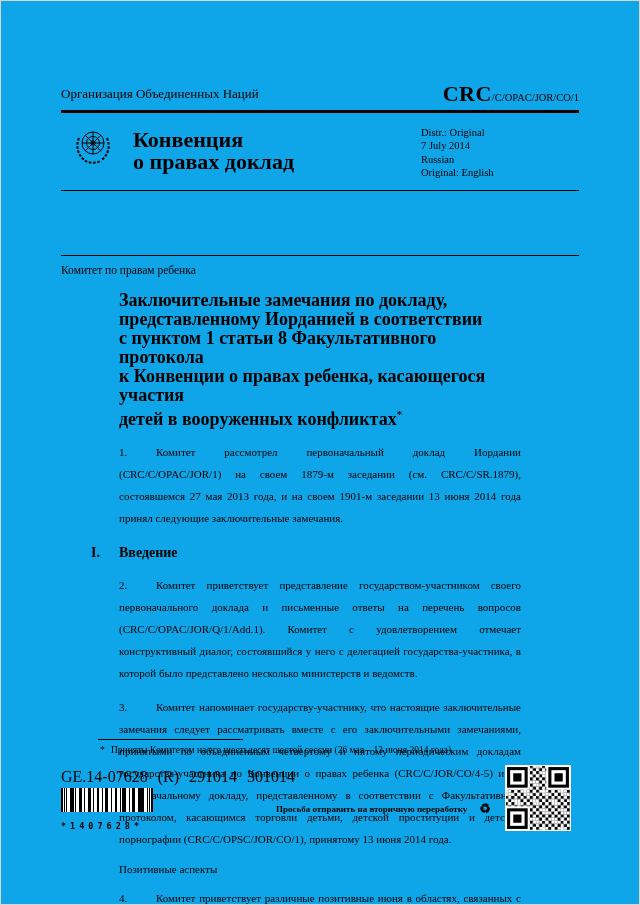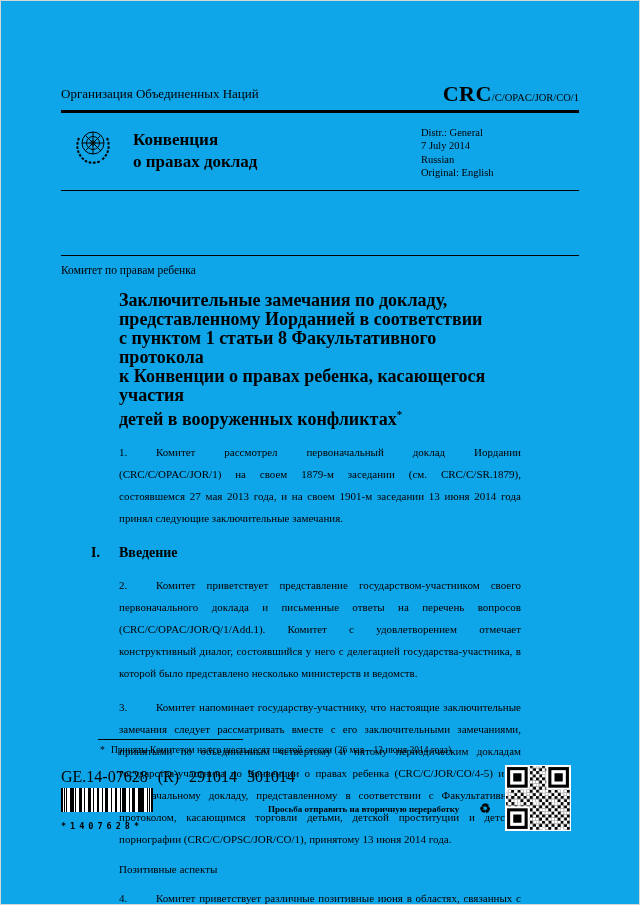--- a/index.html
+++ b/index.html
@@ -13,21 +13,21 @@
   .doc-symbol { white-space:nowrap;margin-top:36px; }
   .symbol-main { font-size:22px; font-weight:bold; letter-spacing:0.5px; }
   .symbol-rest { font-size:10.5px; }
 
   .thick-rule { height:2.5px; background:#000; margin-top:3px; }
   .mid-rule { height:1.5px; background:#000; margin-top:10px; }
   .committee-rule { height:1px; background:#000; margin-top:64px; }
 
   .masthead { display:flex; margin-top:9px; }
   .emblem { width:46px; margin-left:10px; padding-top:3px; flex:0 0 auto; }
-  .conv-title { flex:1; margin-left:16px; font-size:17px; font-weight:bold; line-height:22px; padding-top:7px; }
+  .conv-title { flex:1; margin-left:16px; font-size:22px; font-weight:bold; line-height:22px; padding-top:7px; }
   .conv-title .block { display:block; }
   .distr-block { width:158px; font-size:10.5px; line-height:13.5px; padding-top:4px; flex:0 0 auto; }
 
   .committee { font-weight:normal; font-size:11.5px; margin-top:8px; }
 
   .body-block { margin:0 58px; }
   .doc-title { font-size:18px; font-weight:bold; line-height:19px; margin-top:15px; }
   .doc-title .t-line { display:block; }
   .t-fn { font-size:60%; vertical-align:super; }
 
@@ -46,21 +46,21 @@
   .ge-line { position:absolute; left:60px; top:767px; font-size:16px; word-spacing:6px; }
 
   .barcode-block { position:absolute; left:60px; top:787px; width:92px; }
   .barcode { height:24px; background-color:#fff;
     background-image:
       repeating-linear-gradient(90deg, #000 0 2px, transparent 2px 5px, #000 5px 6px, transparent 6px 9px),
       repeating-linear-gradient(90deg, transparent 0 3px, #000 3px 4px, transparent 4px 10px, #000 10px 13px, transparent 13px 17px);
   }
   .barcode-text { font-family:"DejaVu Sans Mono",monospace; font-size:8.5px; letter-spacing:4px; margin-top:9px;font-weight:bold; }
 
-  .recycle-line { position:absolute; right:148px; top:801px; font-size:9px; font-weight:bold; display:flex; align-items:center; gap:20px; }
+  .recycle-line { position:absolute; right:148px; top:801px; font-size:9px; font-weight:bold; display:flex; align-items:center; gap:12px; }
   .recycle-icon { font-size:13px; line-height:1; }
 
   .qr { position:absolute; right:68px; top:764px; width:66px; height:66px; }
 </style>
 </head>
 <body>
 
 <div class="page">
   <div class="content">
 
@@ -88,21 +88,21 @@
             <path d="M36,13 C39.5,21 37.5,30 30,35.5"></path>
             <path d="M14,35.5 C17,38.5 27,38.5 30,35.5"></path>
           </g>
         </svg>
       </div>
       <div class="conv-title">
         <span class="block">Конвенция</span>
         <span class="block">о правах доклад</span>
       </div>
       <div class="distr-block">
-        <div>Distr.: General</div>
+        <div>Distr.: Original</div>
         <div>7 July 2014</div>
         <div>Russian</div>
         <div>Original: English</div>
       </div>
     </div>
 
     <div class="mid-rule"></div>
 
     <div class="committee-rule"></div>
     <div class="committee">Комитет по правам ребенка</div>

